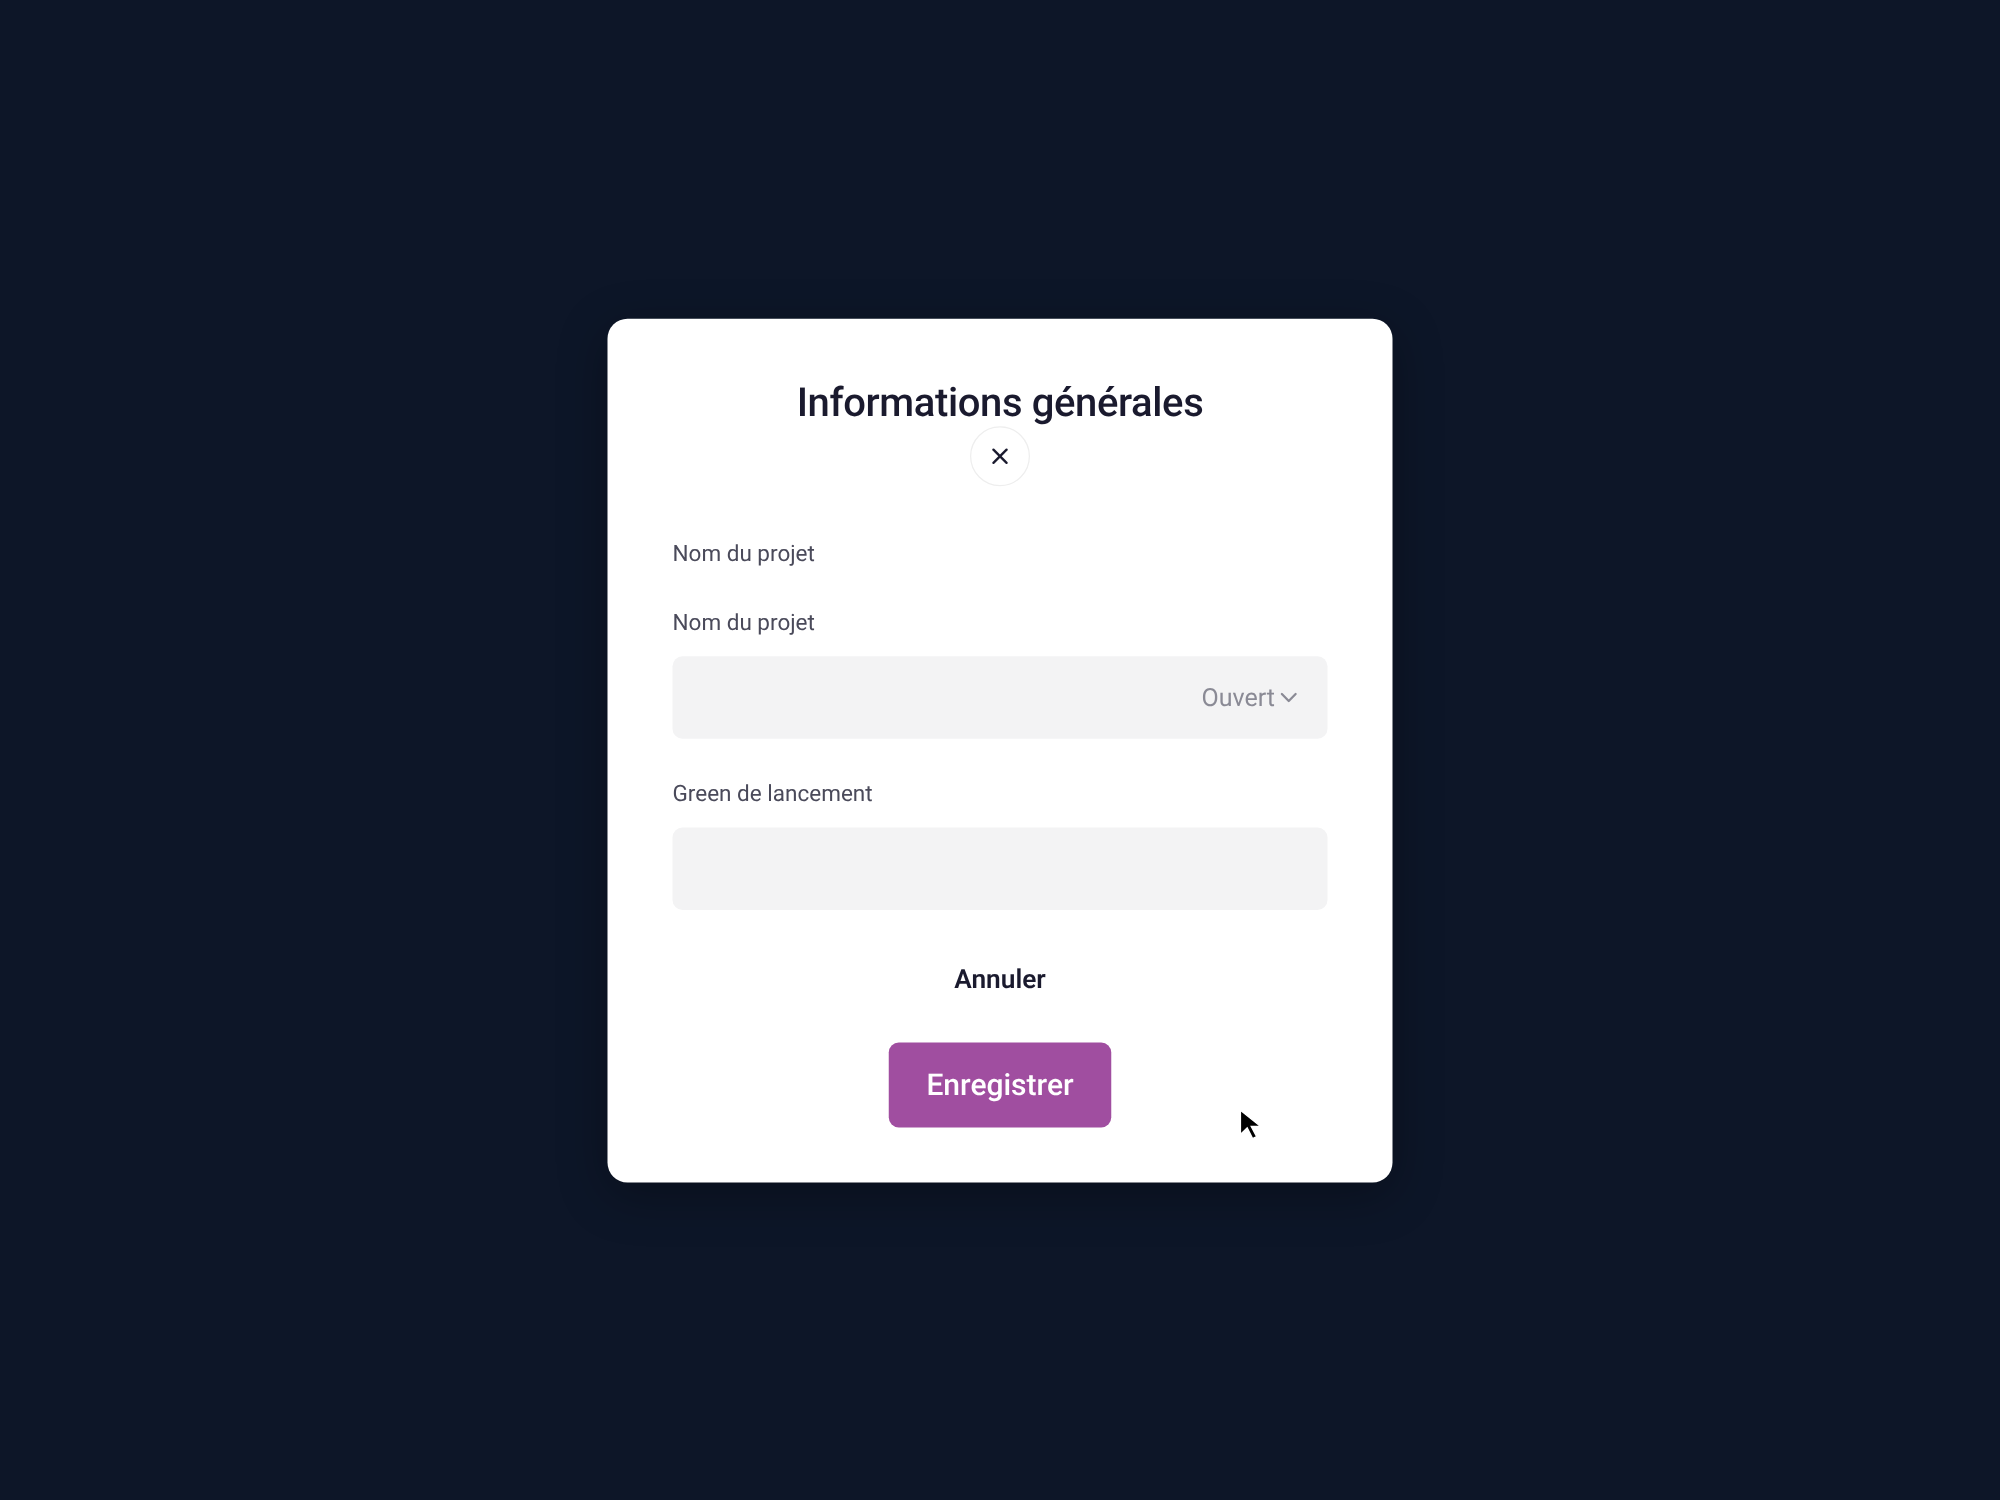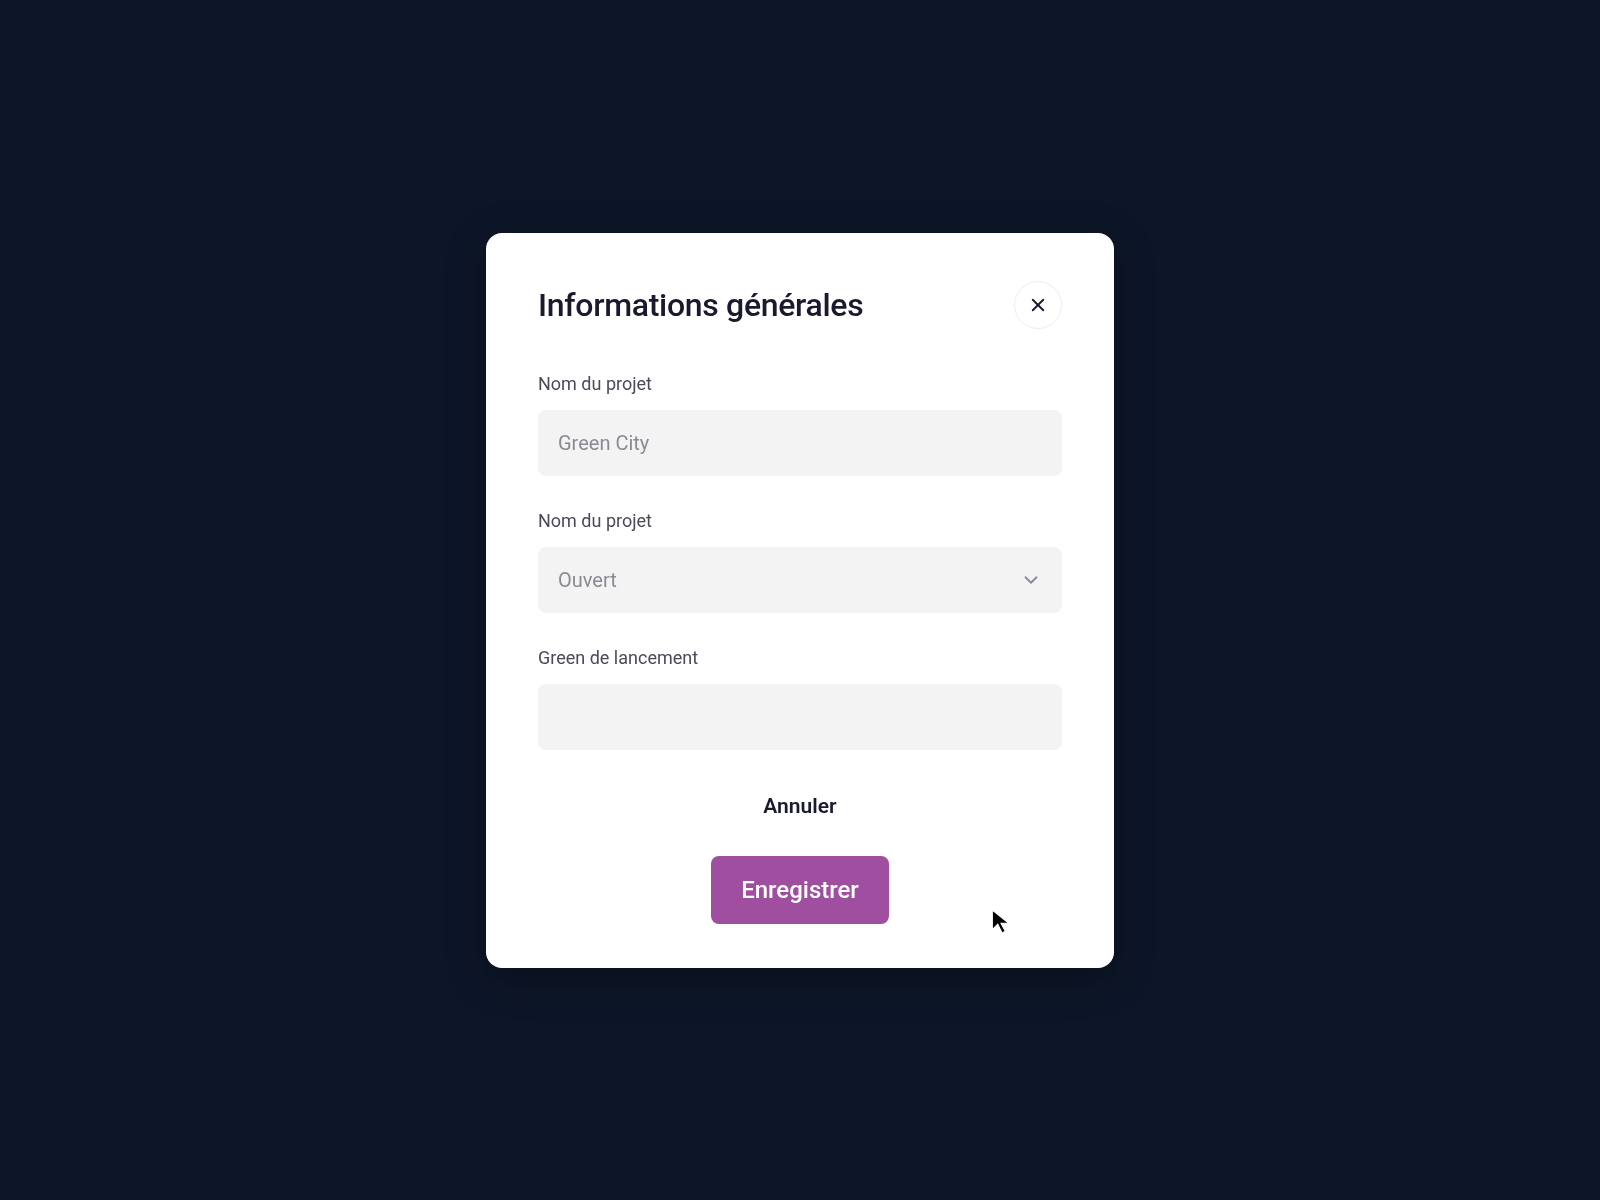--- a/index.html
+++ b/index.html
@@ -25,20 +25,21 @@
       padding: 48px 52px 44px 52px;
       position: relative;
       box-shadow: 0 10px 40px rgba(0, 0, 0, 0.3);
     }
     
     .modal-header {
       display: flex;
       align-items: center;
       justify-content: space-between;
       margin-bottom: 44px;
+      flex-direction: column;
     }
     
     .modal-title {
       font-size: 32px;
       font-weight: 500;
       color: #1a1a2e;
       letter-spacing: -0.3px;
     }
     
     .close-button {
@@ -87,21 +88,21 @@
       width: 100%;
       height: 66px;
       background-color: #f3f3f4;
       border: none;
       border-radius: 8px;
       padding: 0 20px;
       font-size: 20px;
       color: #8a8a95;
       display: flex;
       align-items: center;
-      justify-content: space-between;
+      justify-content: flex-end;
       cursor: pointer;
     }
     
     .form-select svg {
       width: 22px;
       height: 22px;
     }
     
     .modal-footer {
       display: flex;
@@ -154,21 +155,20 @@
     <button class="close-button">
       <svg viewBox="0 0 24 24" fill="none" stroke="#1a1a2e" stroke-width="2.5" stroke-linecap="round">
         <line x1="5" y1="5" x2="19" y2="19"></line>
         <line x1="19" y1="5" x2="5" y2="19"></line>
       </svg>
     </button>
   </div>
 
   <div class="form-group">
     <label class="form-label">Nom du projet</label>
-    <input type="text" class="form-input" value="Green City" style="">
   </div>
 
   <div class="form-group">
     <label class="form-label">Nom du projet</label>
     <div class="form-select">
       <span>Ouvert</span>
       <svg viewBox="0 0 24 24" fill="none" stroke="#8a8a95" stroke-width="2" stroke-linecap="round" stroke-linejoin="round">
         <polyline points="6 9 12 15 18 9"></polyline>
       </svg>
     </div>

